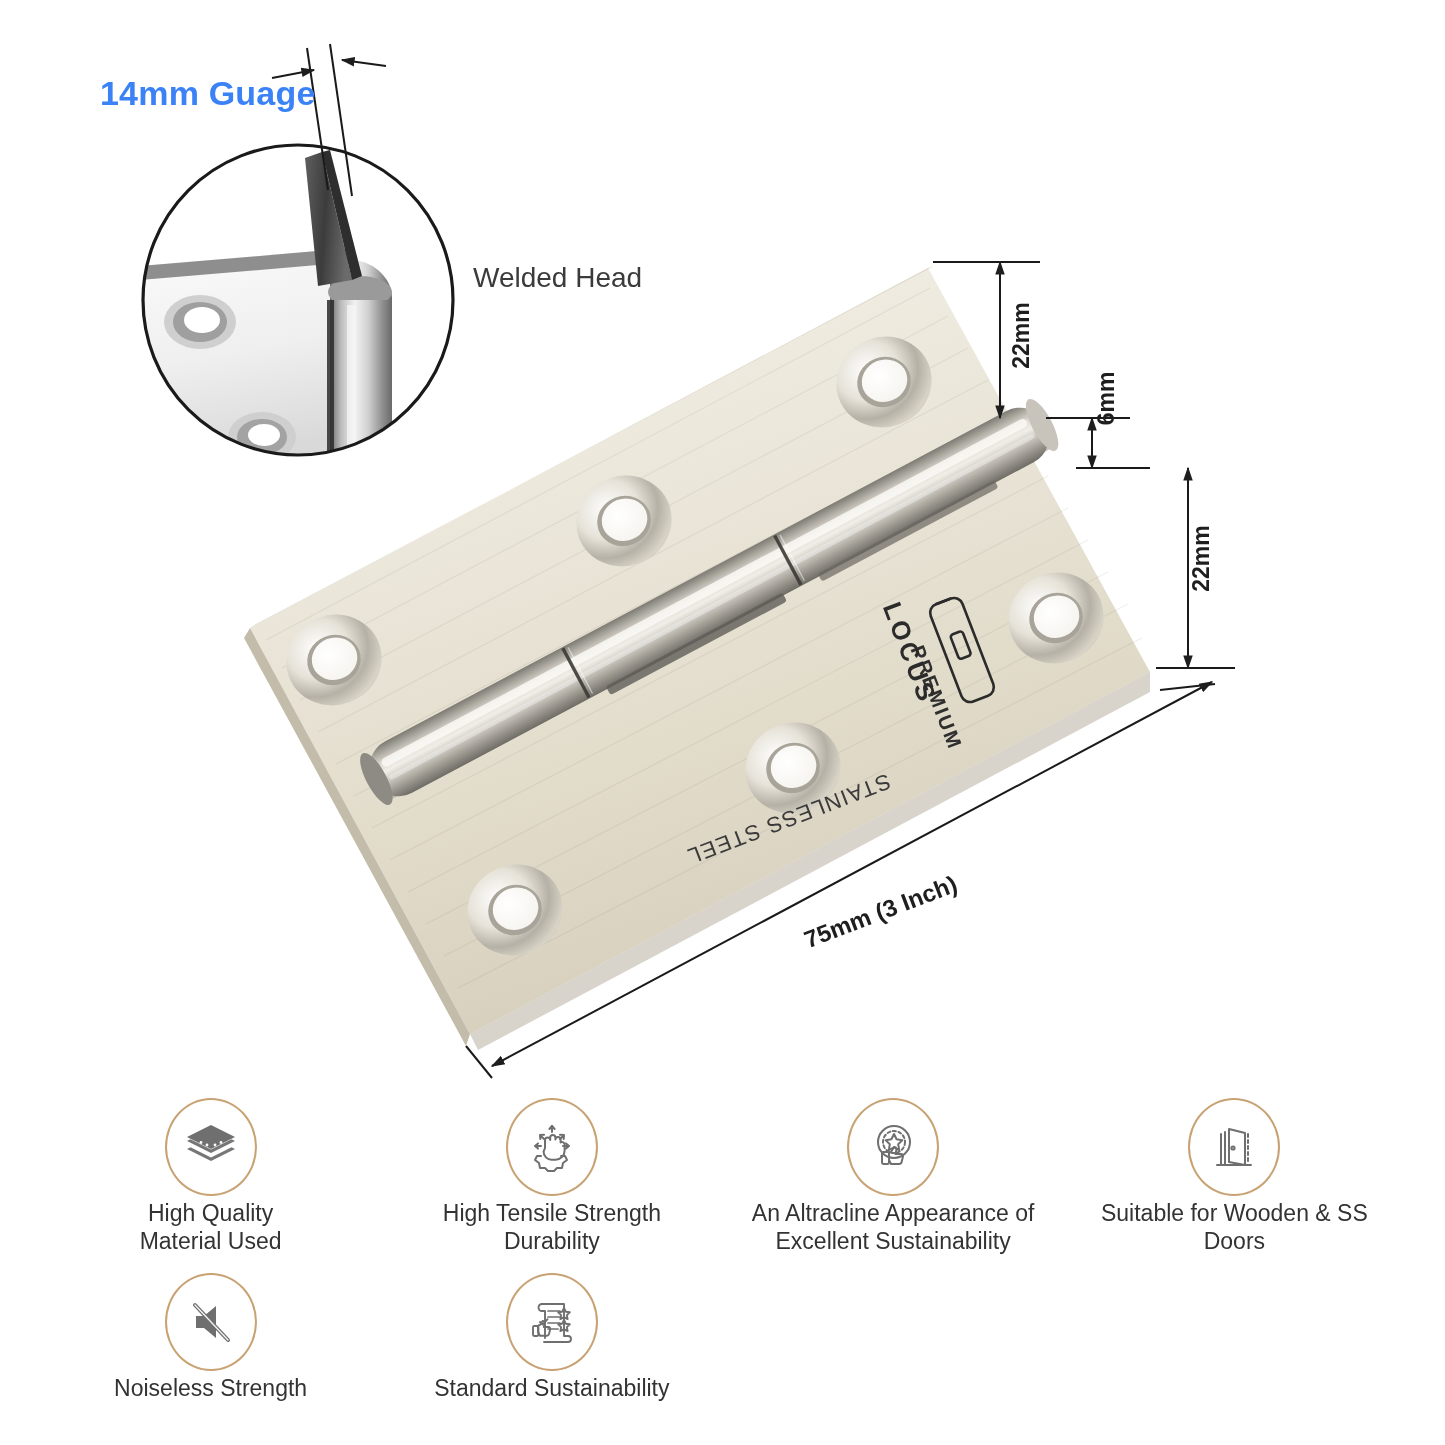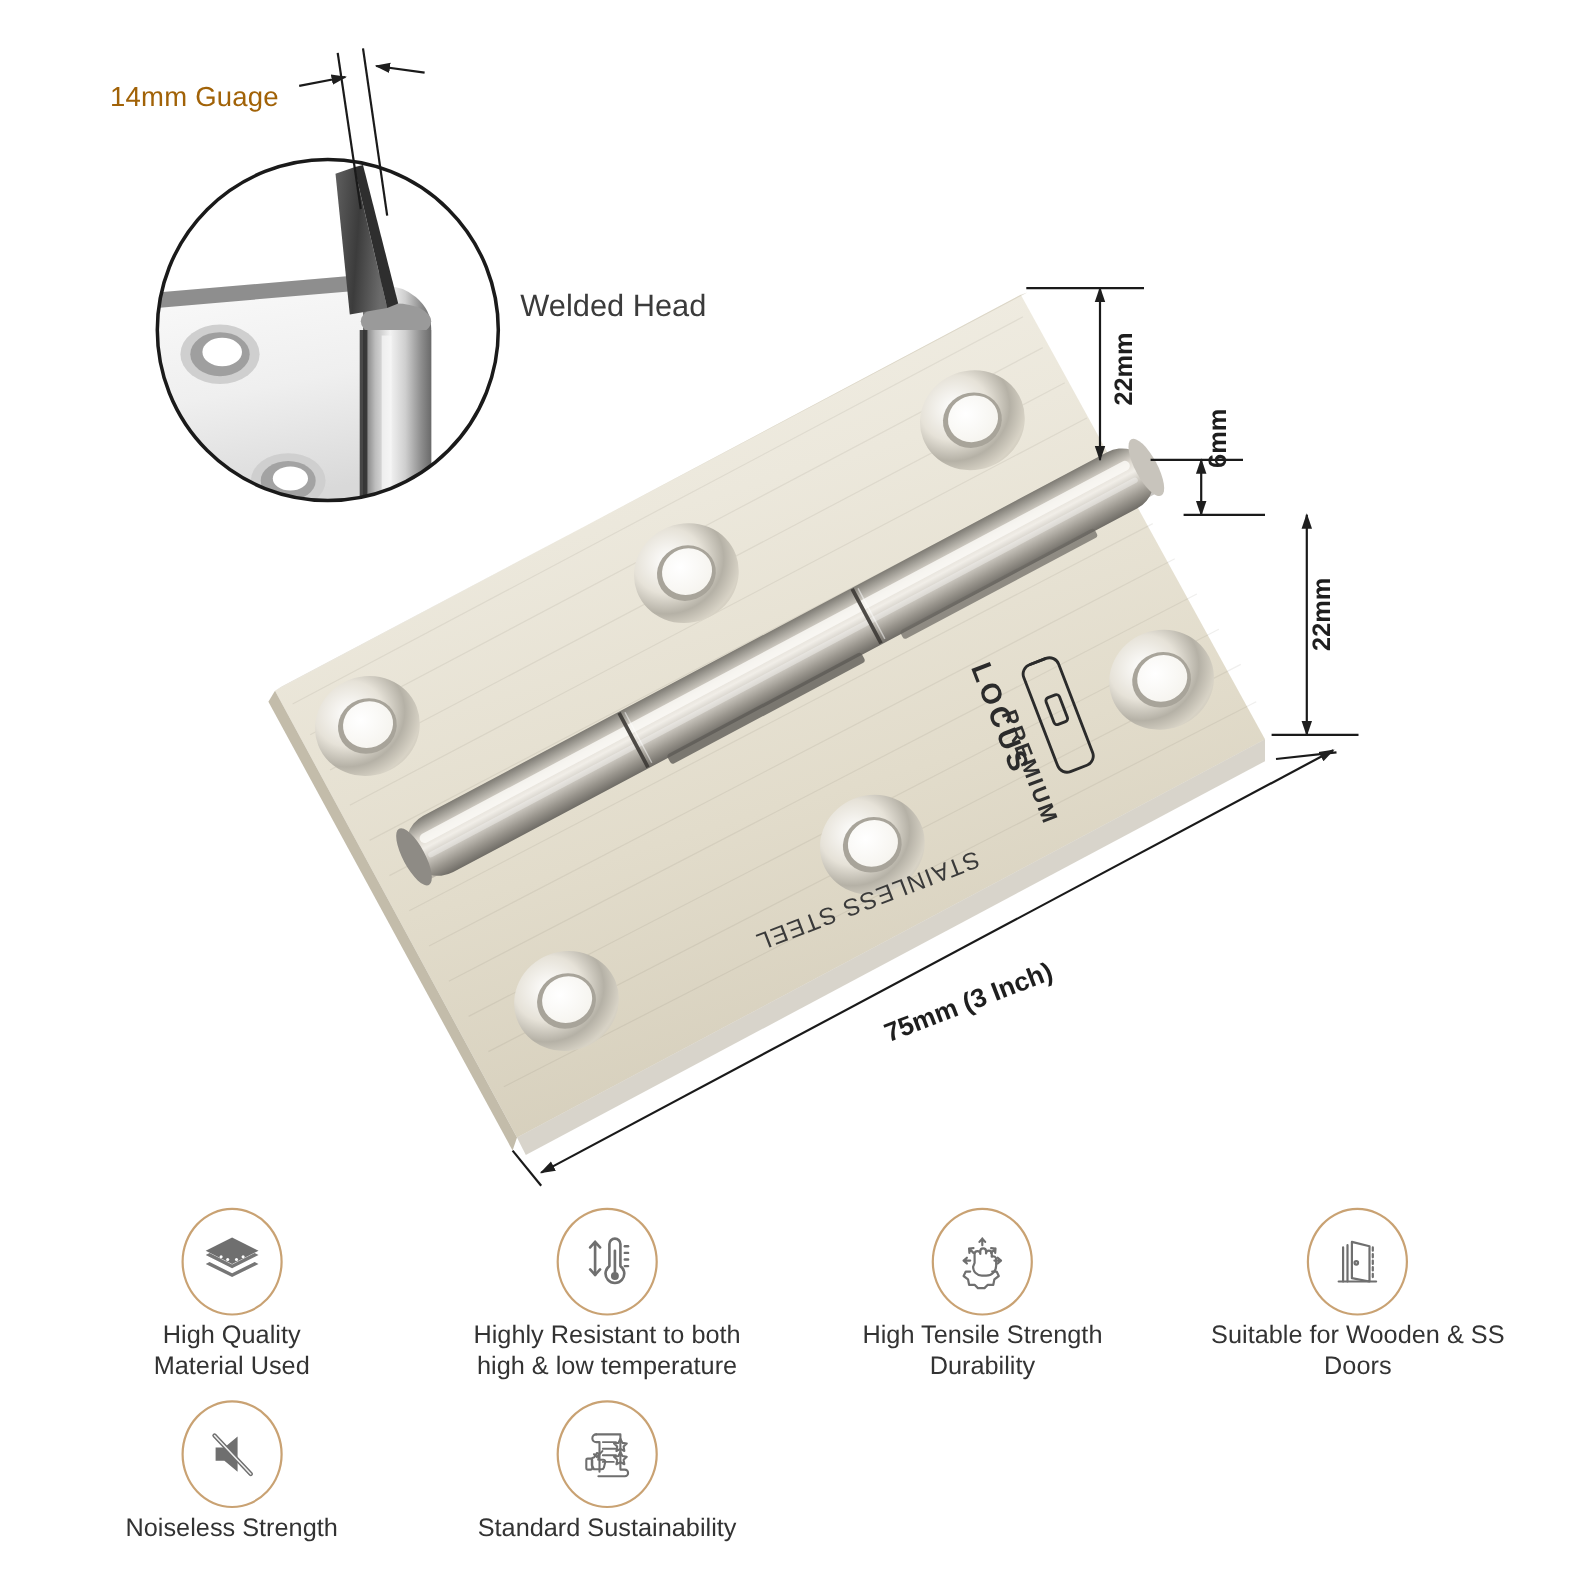--- a/index.html
+++ b/index.html
@@ -21,23 +21,23 @@
     inset: 0;
     width: 1445px;
     height: 1445px;
   }
 
   
   .gauge-label {
     position: absolute;
     left: 100px;
     top: 74px;
-    font-size: 25px;
-    font-weight: normal;
-    color: #a16207;
+    font-size: 34px;
+    font-weight: bold;
+    color: #3b82f6;
     letter-spacing: 0.2px;
     white-space: nowrap;
   }
 
   .welded-head-label {
     position: absolute;
     left: 473px;
     top: 262px;
     font-size: 28px;
     font-weight: 400;
@@ -357,55 +357,48 @@
           <path d="M28 38.5 L48.5 28.2 L52 30 L28 42 L4 30 L7.5 28.2 Z" opacity="0.95"></path>
           <circle cx="18" cy="23.5" r="1.4" fill="#ffffff"></circle>
           <circle cx="24" cy="26" r="1.4" fill="#ffffff"></circle>
           <circle cx="32" cy="26" r="1.4" fill="#ffffff"></circle>
           <circle cx="38" cy="23.5" r="1.4" fill="#ffffff"></circle>
         </svg>
       </div>
       <div class="feature-label">High Quality<br>Material Used</div>
     </div>
 
-    <div class="feature">
-      <div class="feature-icon">
-        <svg width="56" height="56" viewBox="0 0 56 56" fill="none" stroke="#6f6f6f" stroke-width="2.4" stroke-linecap="round" stroke-linejoin="round">
-          <path d="M30 12 a5 5 0 0 1 10 0 v20 a8.5 8.5 0 1 1 -10 0 Z"></path>
-          <line x1="35" y1="18" x2="35" y2="37"></line>
-          <circle cx="35" cy="41" r="3.6" fill="#6f6f6f" stroke="none"></circle>
-          <path d="M17 10 v30 M17 10 l-4.5 5 M17 10 l4.5 5"></path>
-          <path d="M23.5 40 v-30 M23.5 40 l-4.5 -5 M23.5 40 l4.5 -5" stroke-width="0"></path>
-          <path d="M17 40 l-4.5 -5 M17 40 l4.5 -5"></path>
-          <g stroke-width="2.2">
-            <line x1="44" y1="14" x2="47" y2="14"></line>
-            <line x1="44" y1="20" x2="47" y2="20"></line>
-            <line x1="44" y1="26" x2="47" y2="26"></line>
-            <line x1="44" y1="32" x2="47" y2="32"></line>
-          </g>
-        </svg>
-      </div>
-      <div class="feature-label">Highly Resistant to both<br>high &amp; low temperature</div>
-    </div>
 
     <div class="feature">
       <div class="feature-icon">
         <svg width="58" height="58" viewBox="0 0 58 58" fill="none" stroke="#6f6f6f" stroke-width="2" stroke-linecap="round" stroke-linejoin="round">
           <path d="M22 30 v-8 a2.6 2.6 0 0 1 5.2 0 v-2.5 a2.6 2.6 0 0 1 5.2 0 v2 a2.6 2.6 0 0 1 5.2 0 v3 a2.6 2.6 0 0 1 4 2.2 v6 a9 9 0 0 1 -9 9 h-4 a8 8 0 0 1 -8 -8 z"></path>
           <path d="M29 8 v6 M29 8 l-2.6 3 M29 8 l2.6 3"></path>
           <path d="M17 17 l4 4 M17 17 l0.3 4 M17 17 l4 -0.3"></path>
           <path d="M41 17 l-4 4 M41 17 l-0.3 4 M41 17 l-4 -0.3"></path>
           <path d="M12 28 h6 M12 28 l3 -2.6 M12 28 l3 2.6"></path>
           <path d="M46 28 h-6 M46 28 l-3 -2.6 M46 28 l-3 2.6"></path>
           <path d="M18 38 h-4 l-2 4 l4 3 l1 5 h5 l3 3 h6 l3 -3 h5 l1 -5 l4 -3 l-2 -4 h-4"></path>
         </svg>
       </div>
       <div class="feature-label">High Tensile Strength Durability</div>
     </div>
 
+    <div class="feature">
+      <div class="feature-icon">
+        <svg width="56" height="56" viewBox="0 0 56 56" fill="none" stroke="#6f6f6f" stroke-width="2" stroke-linecap="round" stroke-linejoin="round">
+          <circle cx="29" cy="23" r="16"></circle>
+          <circle cx="29" cy="23" r="11" stroke-dasharray="3 2.6"></circle>
+          <path d="M29 15 l2.6 5.3 l5.8 0.85 l-4.2 4.1 l1 5.8 l-5.2 -2.7 l-5.2 2.7 l1 -5.8 l-4.2 -4.1 l5.8 -0.85 z"></path>
+          <path d="M24 41 v-6 a2 2 0 0 1 2 -2 l3 -5 a2.4 2.4 0 0 1 2.4 3 l-1 4 h5.6 a2 2 0 0 1 2 2.4 l-1.4 5.6 a2.6 2.6 0 0 1 -2.6 2 h-8 z"></path>
+          <rect x="17" y="33" width="7" height="12" rx="1.4"></rect>
+        </svg>
+      </div>
+      <div class="feature-label">An Altracline Appearance of<br>Excellent Sustainability</div>
+    </div>
 
     <div class="feature">
       <div class="feature-icon">
         <svg width="54" height="54" viewBox="0 0 54 54" fill="none" stroke="#6f6f6f" stroke-width="2" stroke-linecap="round" stroke-linejoin="round">
           <path d="M22 9 L38 13 V45 L22 42 Z"></path>
           <circle cx="26" cy="28" r="1.6"></circle>
           <path d="M18 12 v33 M14 14 v31"></path>
           <line x1="10" y1="45" x2="44" y2="45"></line>
           <path d="M41 14 v30" stroke-dasharray="3 3"></path>
         </svg>

